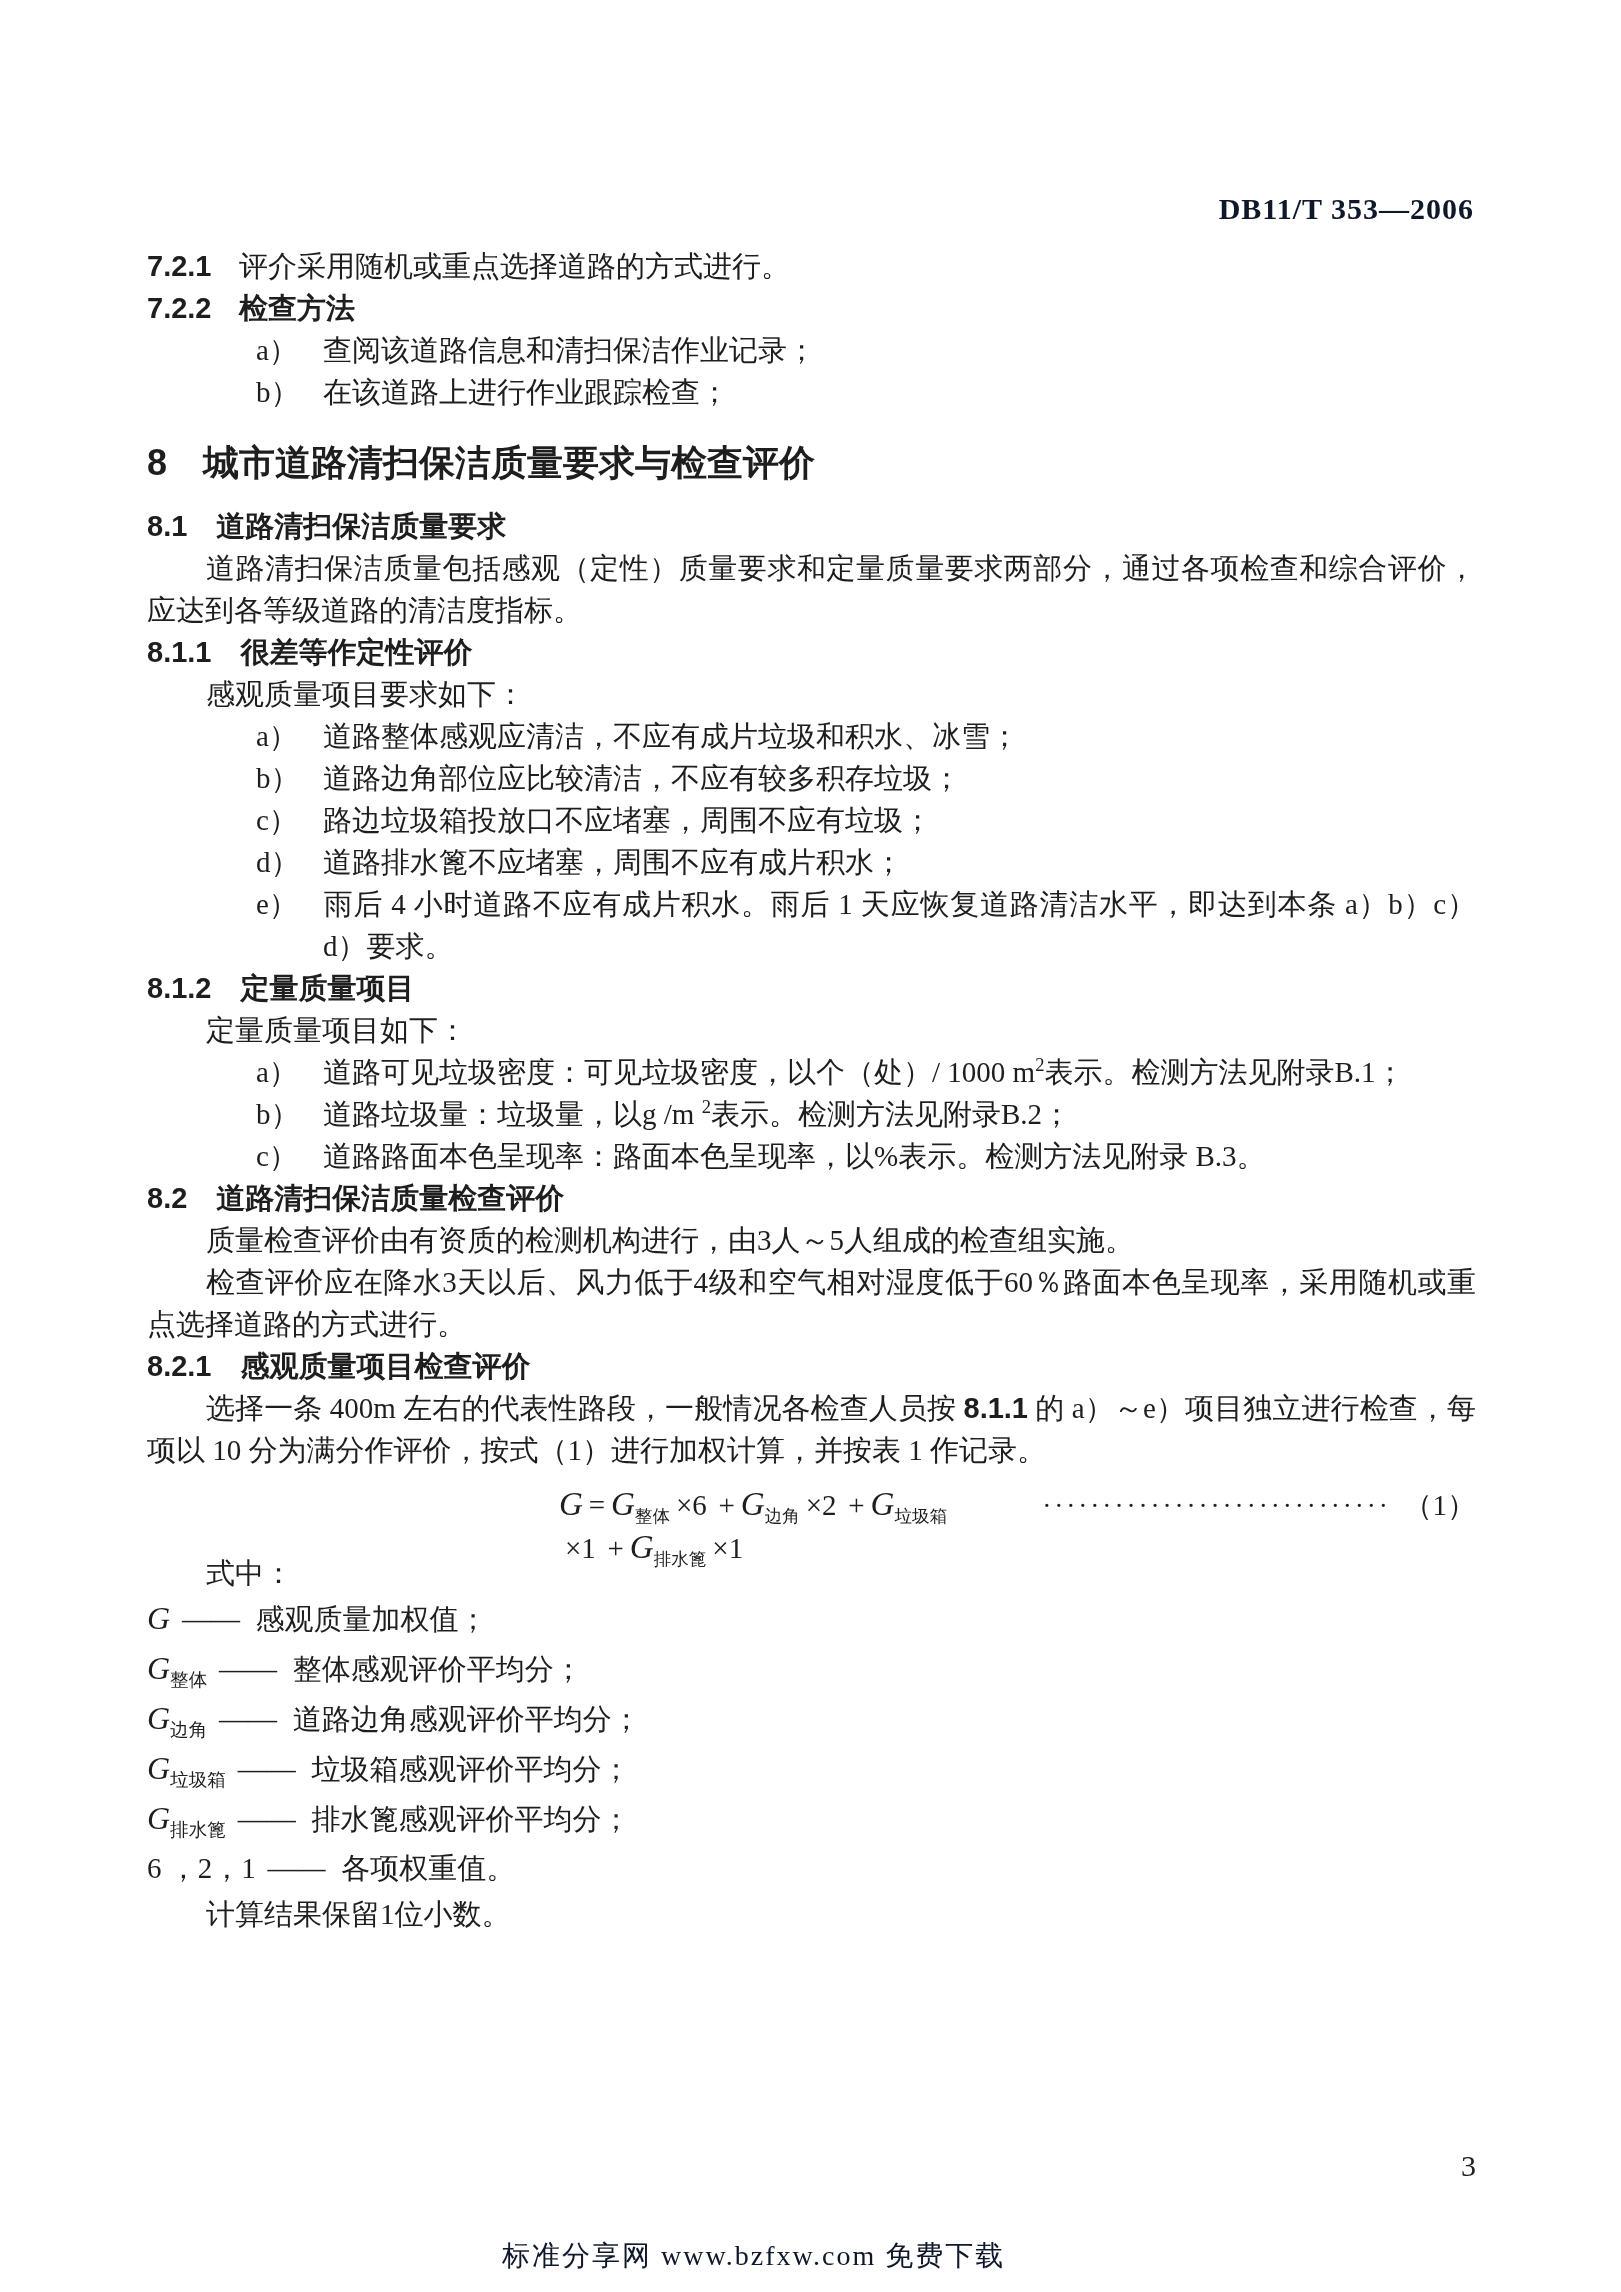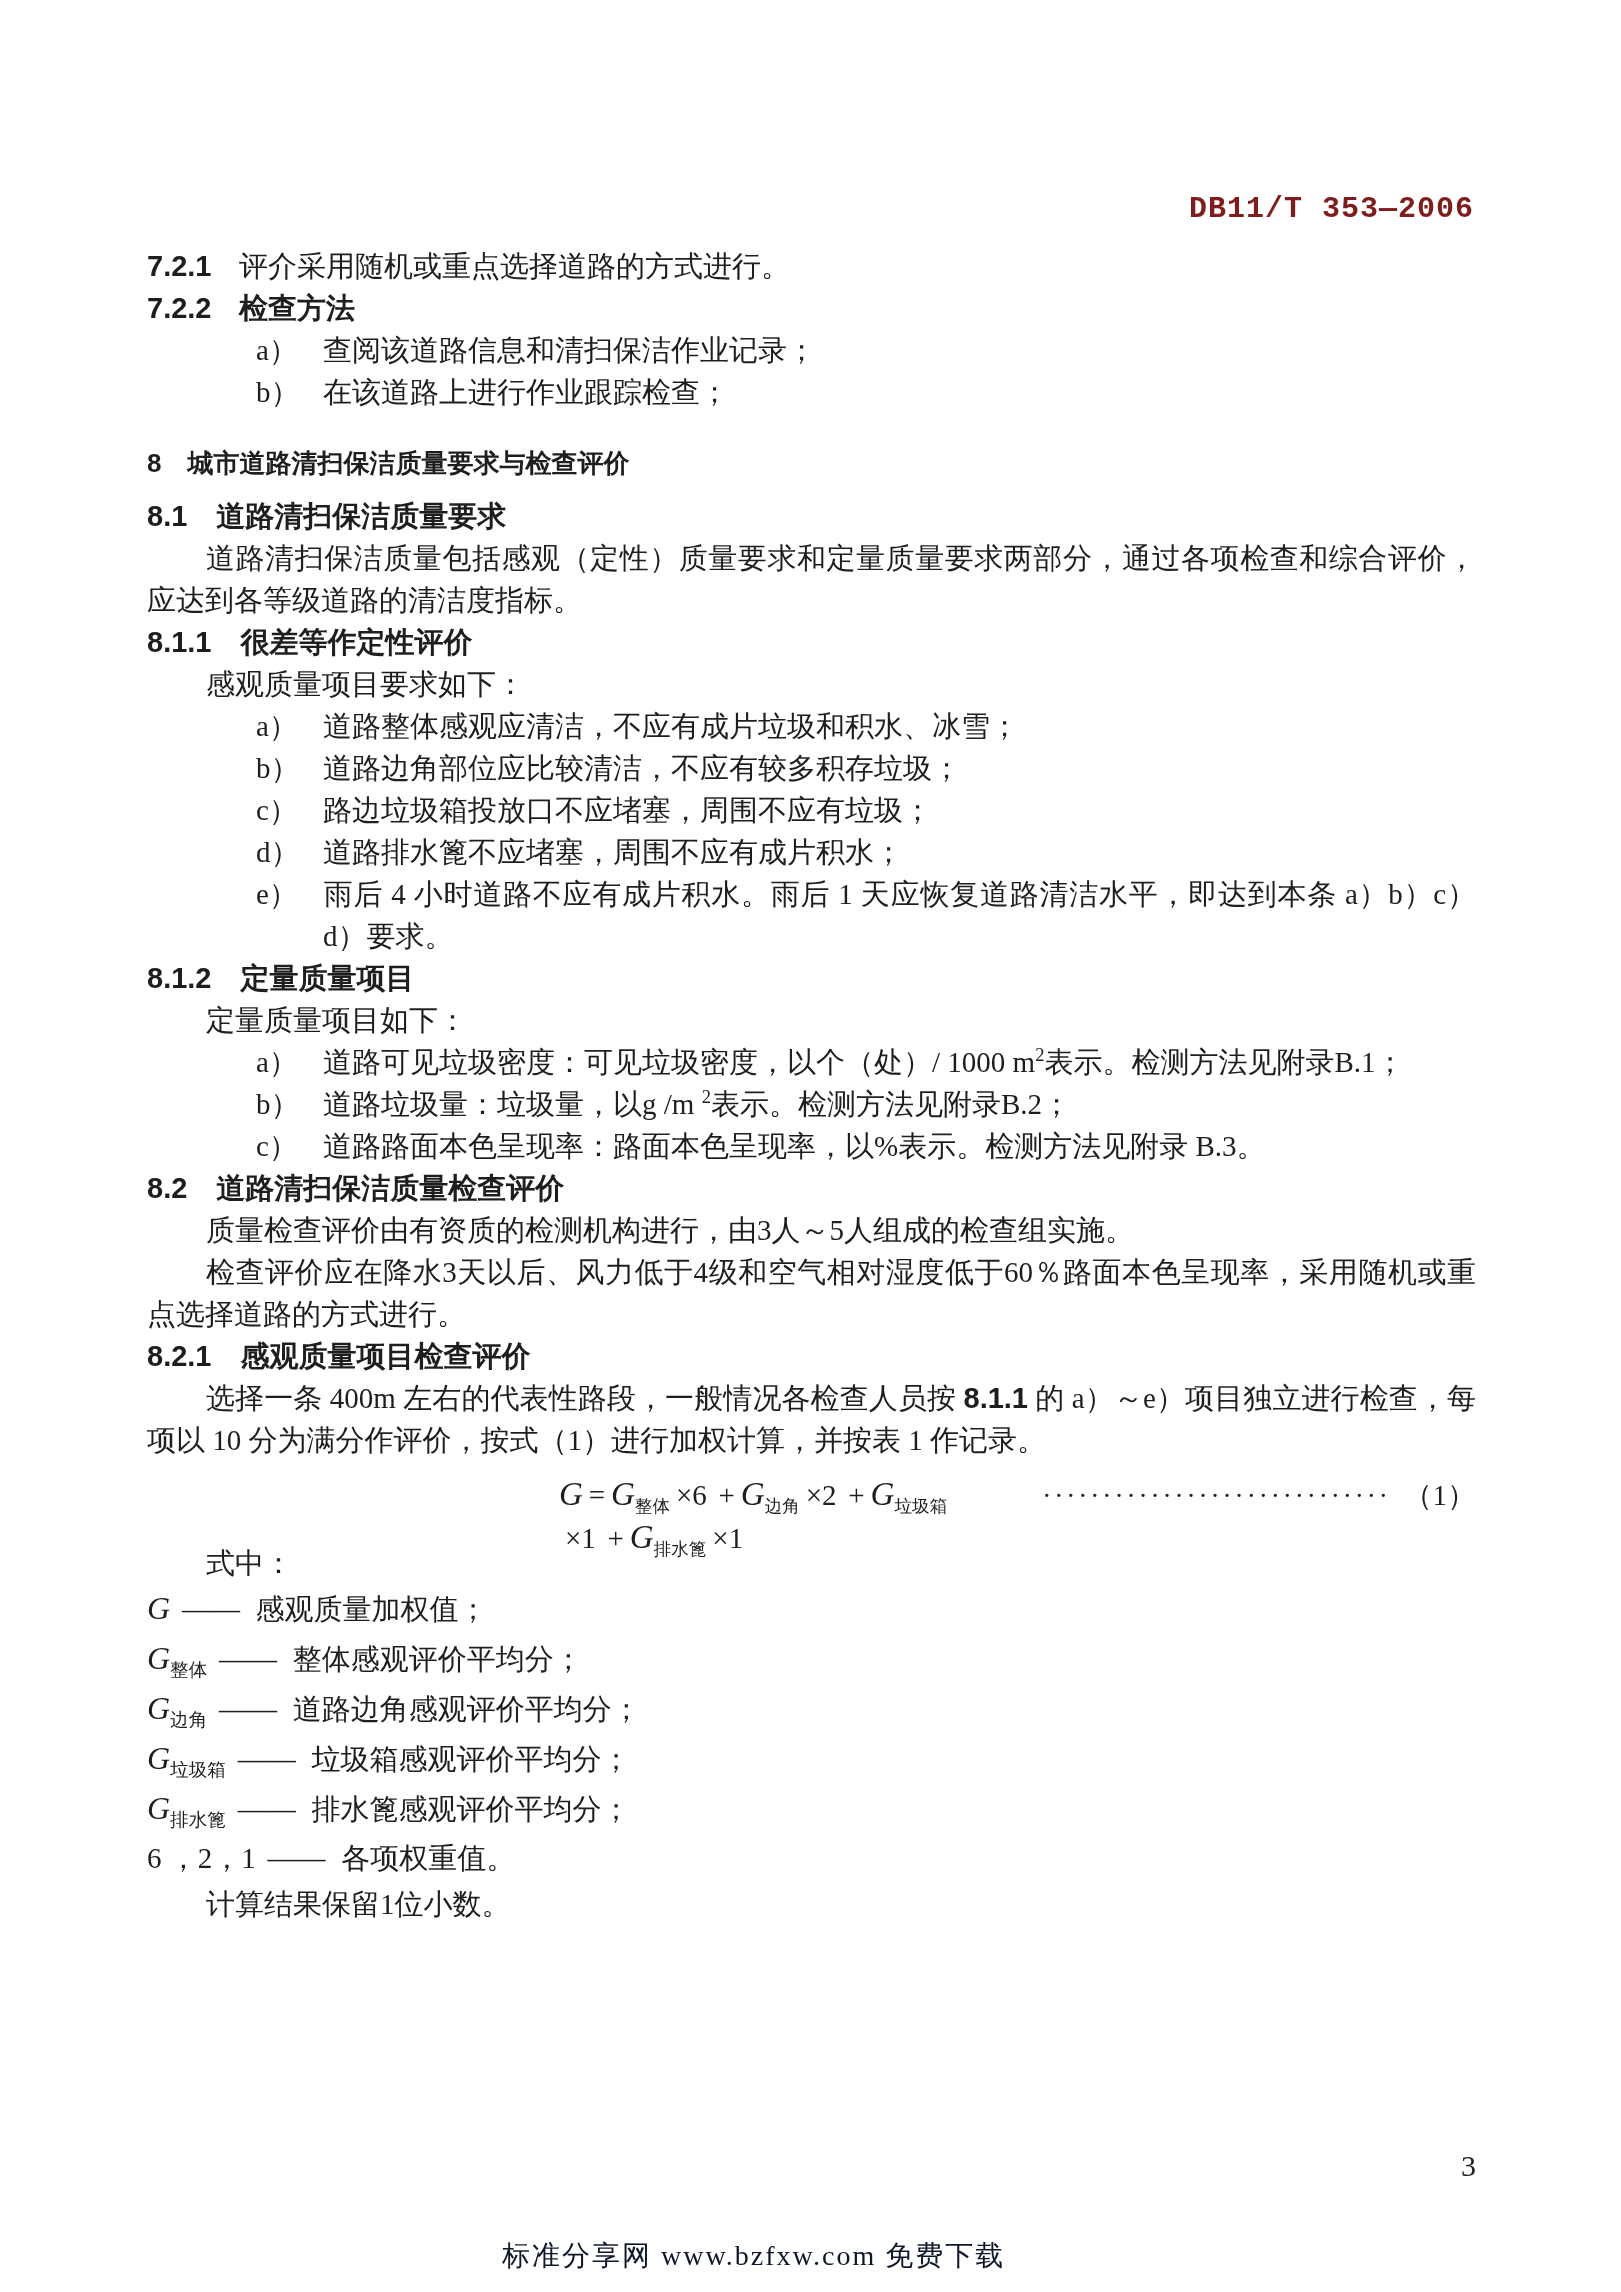--- a/index.html
+++ b/index.html
@@ -1,26 +1,26 @@
 <!DOCTYPE html>
 <html><head>
 <meta charset="utf-8">
 <style>
   html,body{margin:0;padding:0;background:#e8e8e8;}
   .page{position:relative;width:1621px;height:2293px;background:#ffffff;margin:0 auto;
         font-family:"Liberation Serif",serif;color:#1e1e1e;overflow:hidden;}
   .header-code{position:absolute;top:192px;right:147px;
-        font-family:Liberation Mono, monospace;font-weight:700;font-size:30px;letter-spacing:1px;color:#7f1d1d;}
+        font-family:Liberation Serif, serif;font-weight:700;font-size:30px;letter-spacing:1px;color:#0f172a;}
   .content{position:absolute;left:147px;top:245px;width:1329px;font-size:29px;line-height:42px;}
   .line{margin:0;}
   .cnum{font-family:"Liberation Sans",sans-serif;font-weight:700;margin-right:27.4px;white-space:nowrap;}
   .ctitle{font-family:"Liberation Sans",sans-serif;font-weight:700;}
   .bref{font-family:"Liberation Sans",sans-serif;font-weight:700;}
   .heading{font-family:"Liberation Sans",sans-serif;font-weight:700;font-size:29px;line-height:42px;}
-  .h-top{margin-top:29px;margin-bottom:11px;font-size:26px;}
+  .h-top{margin-top:29px;margin-bottom:21px;font-size:36px;}
   .h-sub{margin-top:2px;}
   .para{text-indent:59px;text-align:justify;}
   .li{padding-left:176px;text-align:justify;}
   .li .m{display:inline-block;width:67px;margin-left:-67px;}
   .sup{font-size:18.6px;vertical-align:super;line-height:0;}
   
   .formula{display:flex;align-items:baseline;padding-left:412px;margin:11.8px 0 9.8px;height:59px;}
   .fvar{font-style:italic;font-size:33px;font-family:"Liberation Serif",serif;}
   .fsub{font-size:17.6px;font-style:normal;line-height:0;}
   .fop{font-size:29px;margin:0 5.9px;}

